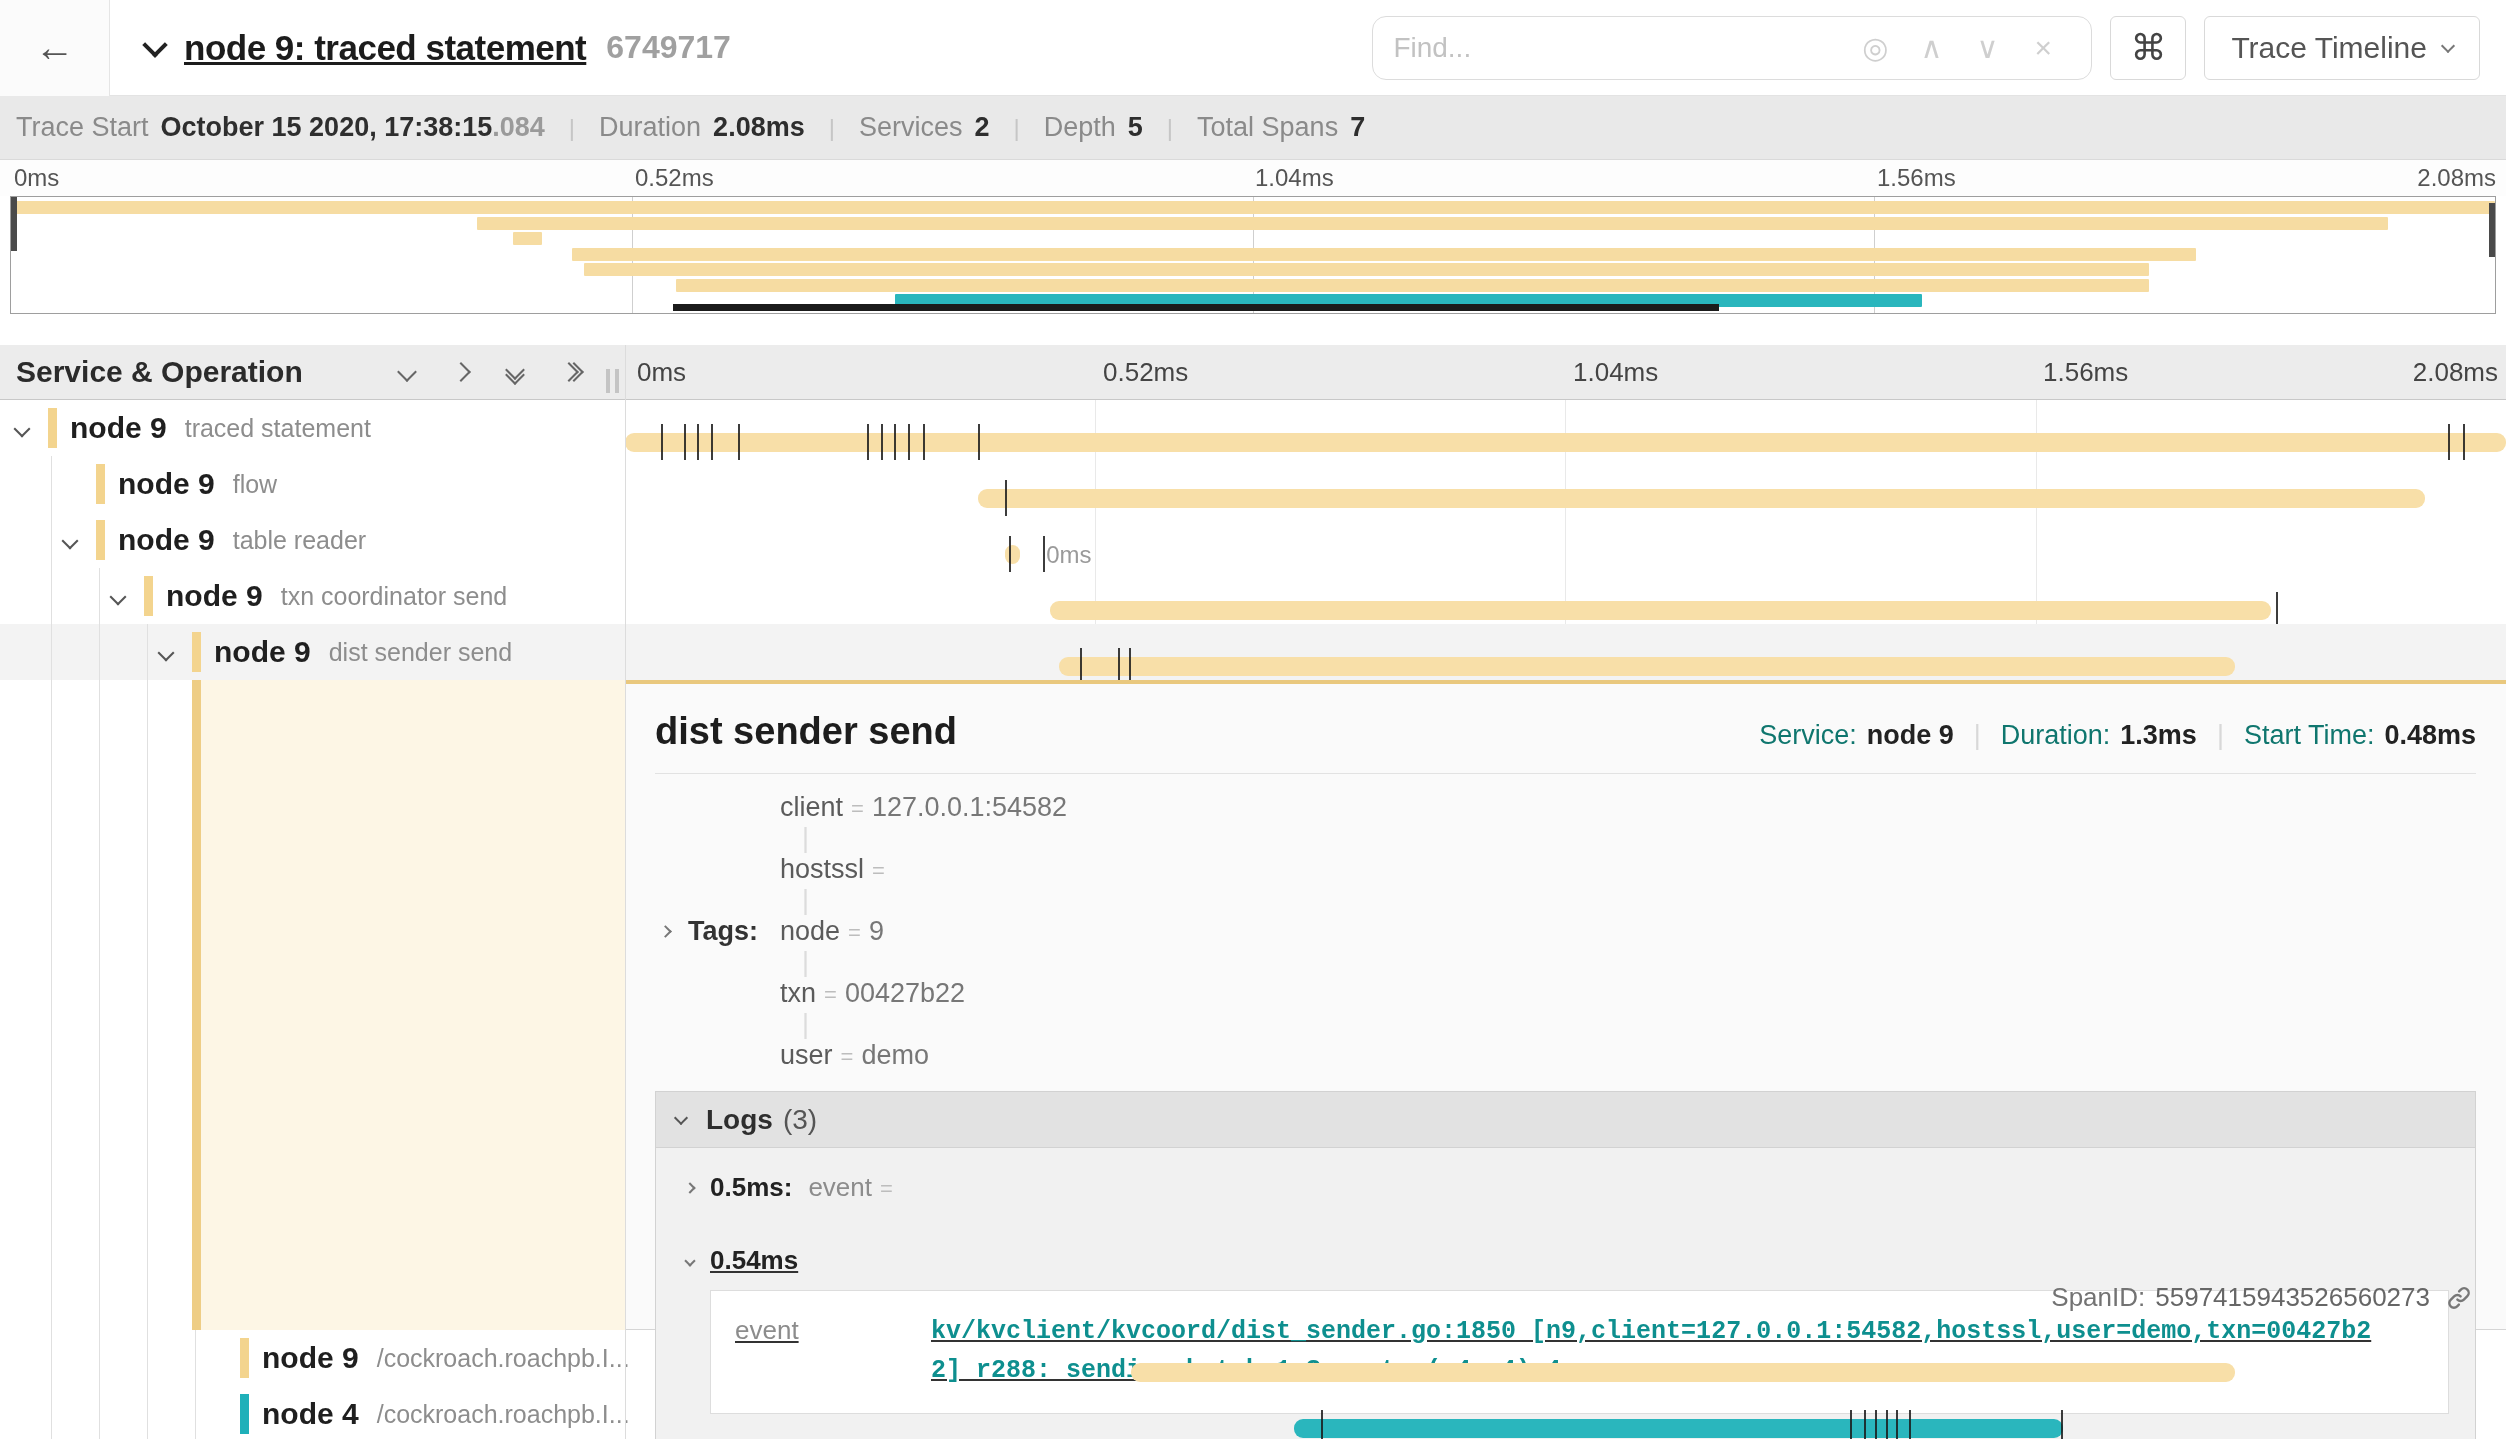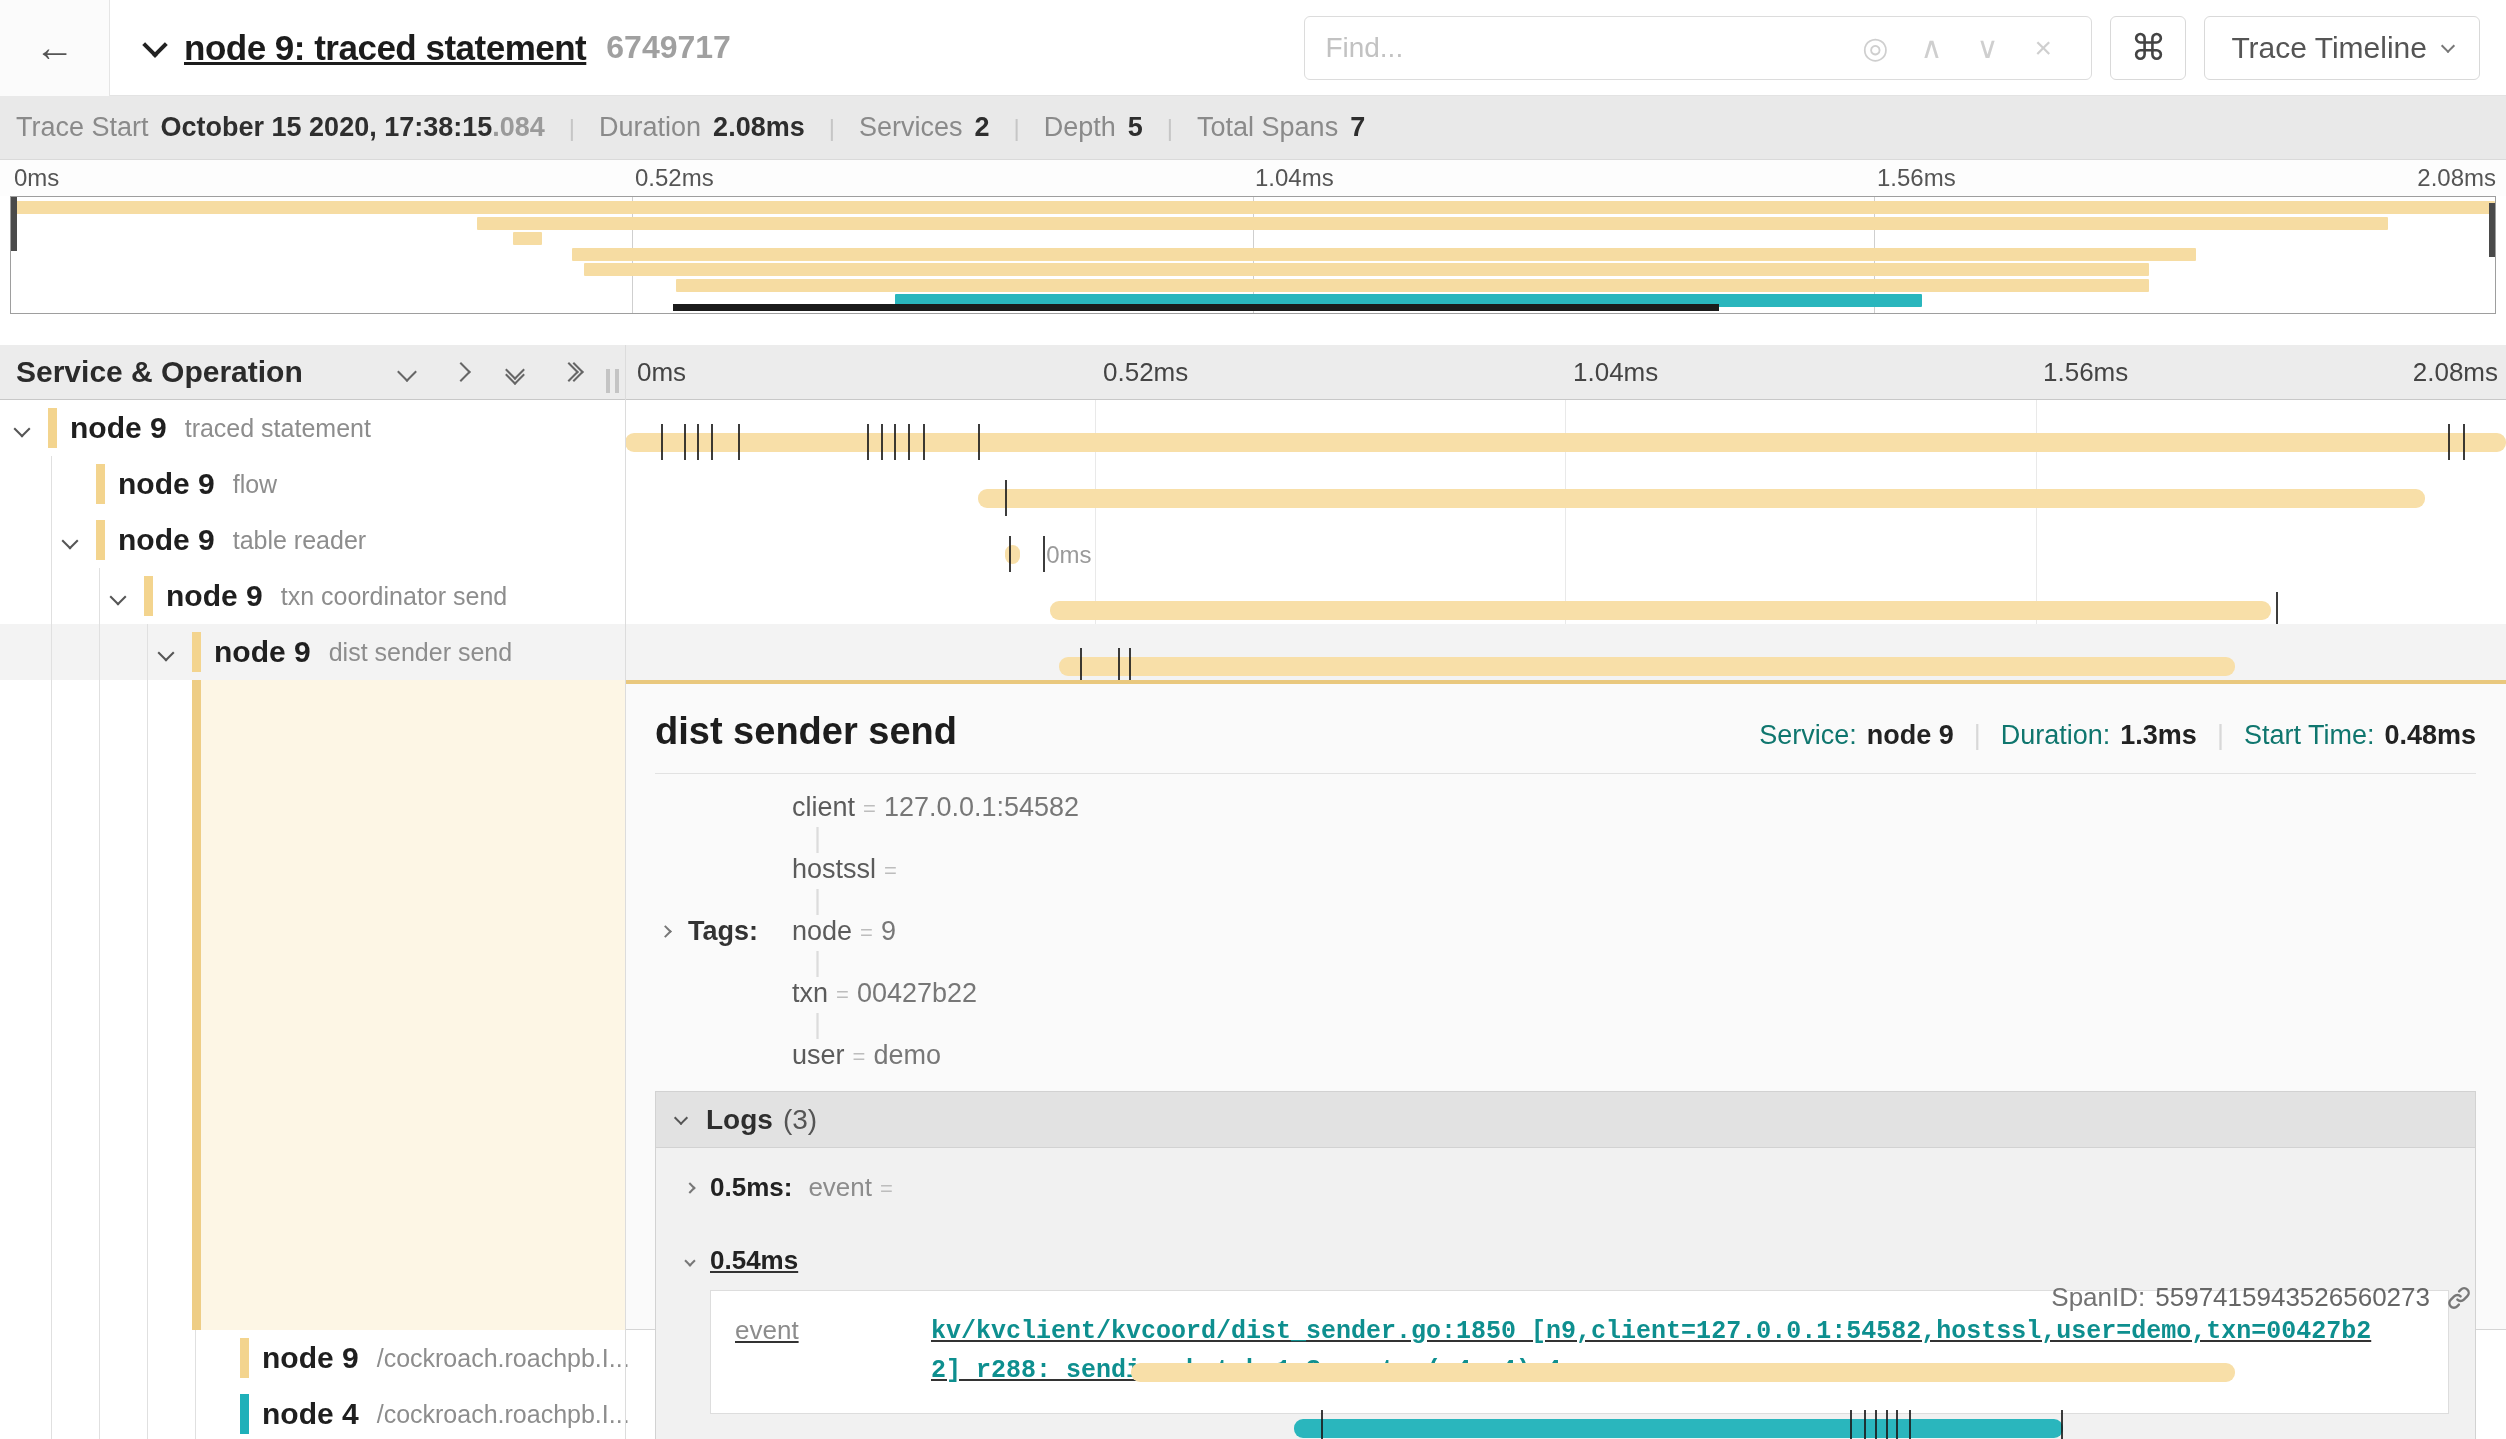--- a/index.html
+++ b/index.html
@@ -14,21 +14,21 @@
     display:flex; align-items:center; justify-content:center; font-size:40px; color:#555; cursor:pointer; }
   #title-wrap { display:flex; align-items:center; margin-left:36px; gap:20px; }
   .chev { display:inline-block; width:13px; height:13px;
     border-right:3px solid currentColor; border-bottom:3px solid currentColor;
     transform:rotate(45deg); }
   .chev.r { transform:rotate(-45deg); }
   .chev.big { width:18px; height:18px; border-width:4px; color:#222; margin-top:-6px; }
   #page-title { font-size:35px; font-weight:bold; color:#1c1c1c; letter-spacing:-0.5px;text-decoration:underline; }
   #trace-id { font-size:32px; color:#a0a0a0; font-weight:bold; }
   #header-right { margin-left:auto; display:flex; align-items:center; gap:18px; margin-right:26px; }
-  #find-box { width:788px; height:64px; border:1px solid #dcdcdc; border-radius:6px; background:#fff;
+  #find-box { width:720px; height:64px; border:1px solid #dcdcdc; border-radius:14px; background:#fff;
     display:flex; align-items:center; padding:0 20px; }
   #find-input { border:none; outline:none; flex:1; font-size:28px; color:#444;
     font-family:"Liberation Sans", sans-serif; background:transparent; }
   #find-input::placeholder { color:#c2c2c2; }
   .find-nav-ico { color:#cfcfcf; font-size:30px; width:56px; text-align:center; cursor:pointer; }
   .sq-btn { height:64px; border:1px solid #d9d9d9; border-radius:6px; background:#fff;
     display:flex; align-items:center; justify-content:center; cursor:pointer; }
   #kbd-btn { width:76px; font-size:36px; color:#444; }
   #view-btn { padding:0 26px; gap:16px; font-size:30px; color:#555; }
   #view-btn .chev { width:10px; height:10px; border-width:2px; color:#777; margin-top:-4px; }
@@ -99,21 +99,21 @@
     background:#fafafa; border-top:4px solid #e9c87e; border-bottom:1px solid #d5d5d5; padding:0 30px; }
   #detail-title-row { margin-top:26px; display:flex; align-items:baseline; }
   #detail-title { font-size:38px; font-weight:bold; color:#1d1d1d; }
   #detail-meta { margin-left:auto; font-size:27px; display:flex; align-items:baseline; }
   .meta-label { color:#0f766e; }
   .meta-val { color:#222; font-weight:bold; margin-left:10px; }
   .meta-sep { color:#d8d8d8; margin:0 20px; }
   #detail-divider { margin-top:20px; border-top:1px solid #e2e2e2; }
   #tags-row { margin-top:18px; display:flex; align-items:center; font-size:27px; cursor:pointer; }
   #tags-row .chev { width:9px; height:9px; border-width:2px; color:#777; margin:0 18px 0 6px; }
-  #tags-label { font-weight:bold; color:#333; margin-right:34px; }
+  #tags-label { font-weight:bold; color:#333; margin-right:22px; }
   .tag-item { display:flex; align-items:baseline; }
   .tag-key { color:#5b5b5b; }
   .tag-eq { color:#bdbdbd; font-size:22px; margin:0 8px; }
   .tag-val { color:#777; }
   .tag-sep { color:#dcdcdc; margin:0 22px; }
   #logs-box { margin-top:20px; border:1px solid #d2d2d2; background:#f1f1f1; }
   #logs-header { height:56px; background:#e2e2e2; display:flex; align-items:center; padding-left:20px;
     font-size:28px; cursor:pointer; border-bottom:1px solid #d2d2d2; }
   #logs-header .chev { width:10px; height:10px; border-width:2px; color:#555; margin-right:20px; margin-top:-4px; }
   #logs-title { font-weight:bold; color:#2e2e2e; margin-right:10px; }

